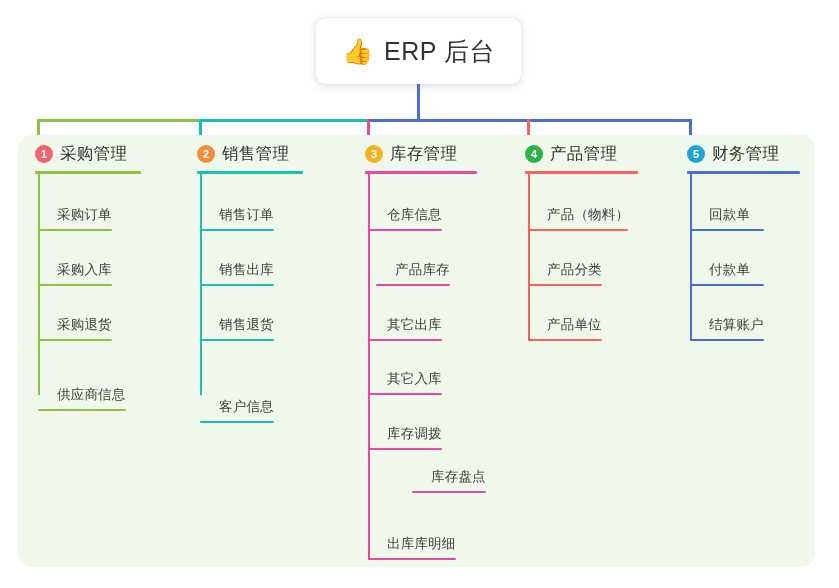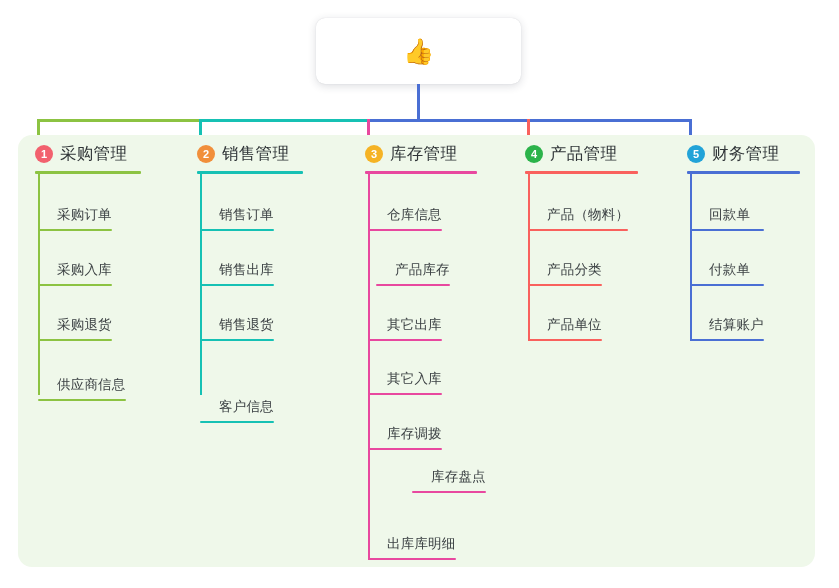--- a/index.html
+++ b/index.html
@@ -100,20 +100,21 @@
     border-radius:1px;
   }
 </style>
 </head>
 <body>
 
 <div id="root">
 
   <div class="title-card">
     <span class="title-emoji">👍</span>
+    <span class="title-text">ERP 后台</span>
   </div>
 
   <div id="connector-layer">
       <div class="conn" style="left: 416.5px; top: 84px; width: 3px; height: 38px; background: rgb(74, 111, 212);"></div>
       <div class="conn" style="left: 37px; top: 119px; width: 164px; height: 3px; background: rgb(140, 195, 66);"></div>
       <div class="conn" style="left: 199px; top: 119px; width: 170px; height: 3px; background: rgb(22, 193, 180);"></div>
       <div class="conn" style="left: 367px; top: 119px; width: 162px; height: 3px; background: rgb(74, 111, 212);"></div>
       <div class="conn" style="left: 527px; top: 119px; width: 164px; height: 3px; background: rgb(74, 111, 212);"></div>
       <div class="conn" style="left: 36.5px; top: 119px; width: 3px; height: 24px; background: rgb(140, 195, 66);"></div>
       <div class="conn" style="left: 198.5px; top: 119px; width: 3px; height: 24px; background: rgb(22, 193, 180);"></div>
@@ -137,21 +138,21 @@
           <div class="item-rule" style="width: 74px; background: rgb(140, 195, 66);"></div>
         </div>
         <div class="item" style="top: 120.8px; height: 30px; width: 94px;">
           <span class="item-label">采购入库</span>
           <div class="item-rule" style="width: 74px; background: rgb(140, 195, 66);"></div>
         </div>
         <div class="item" style="top: 175.6px; height: 30px; width: 94px;">
           <span class="item-label">采购退货</span>
           <div class="item-rule" style="width: 74px; background: rgb(140, 195, 66);"></div>
         </div>
-        <div class="item" style="top: 236px; height: 30px; width: 108px; text-align: right;">
+        <div class="item" style="top: 246px; height: 30px; width: 108px; text-align: right;">
           <span class="item-label">供应商信息</span>
           <div class="item-rule" style="width: 88px; background: rgb(140, 195, 66);"></div>
         </div>
       </div>
       <div class="col" style="left: 197px; top: 135px;">
         <div class="col-head">
           <span class="badge" style="background: rgb(241, 143, 59);">2</span>
           <span class="col-title">销售管理</span>
         </div>
         <div class="head-rule" style="width: 106px; background: rgb(22, 193, 180);"></div>

